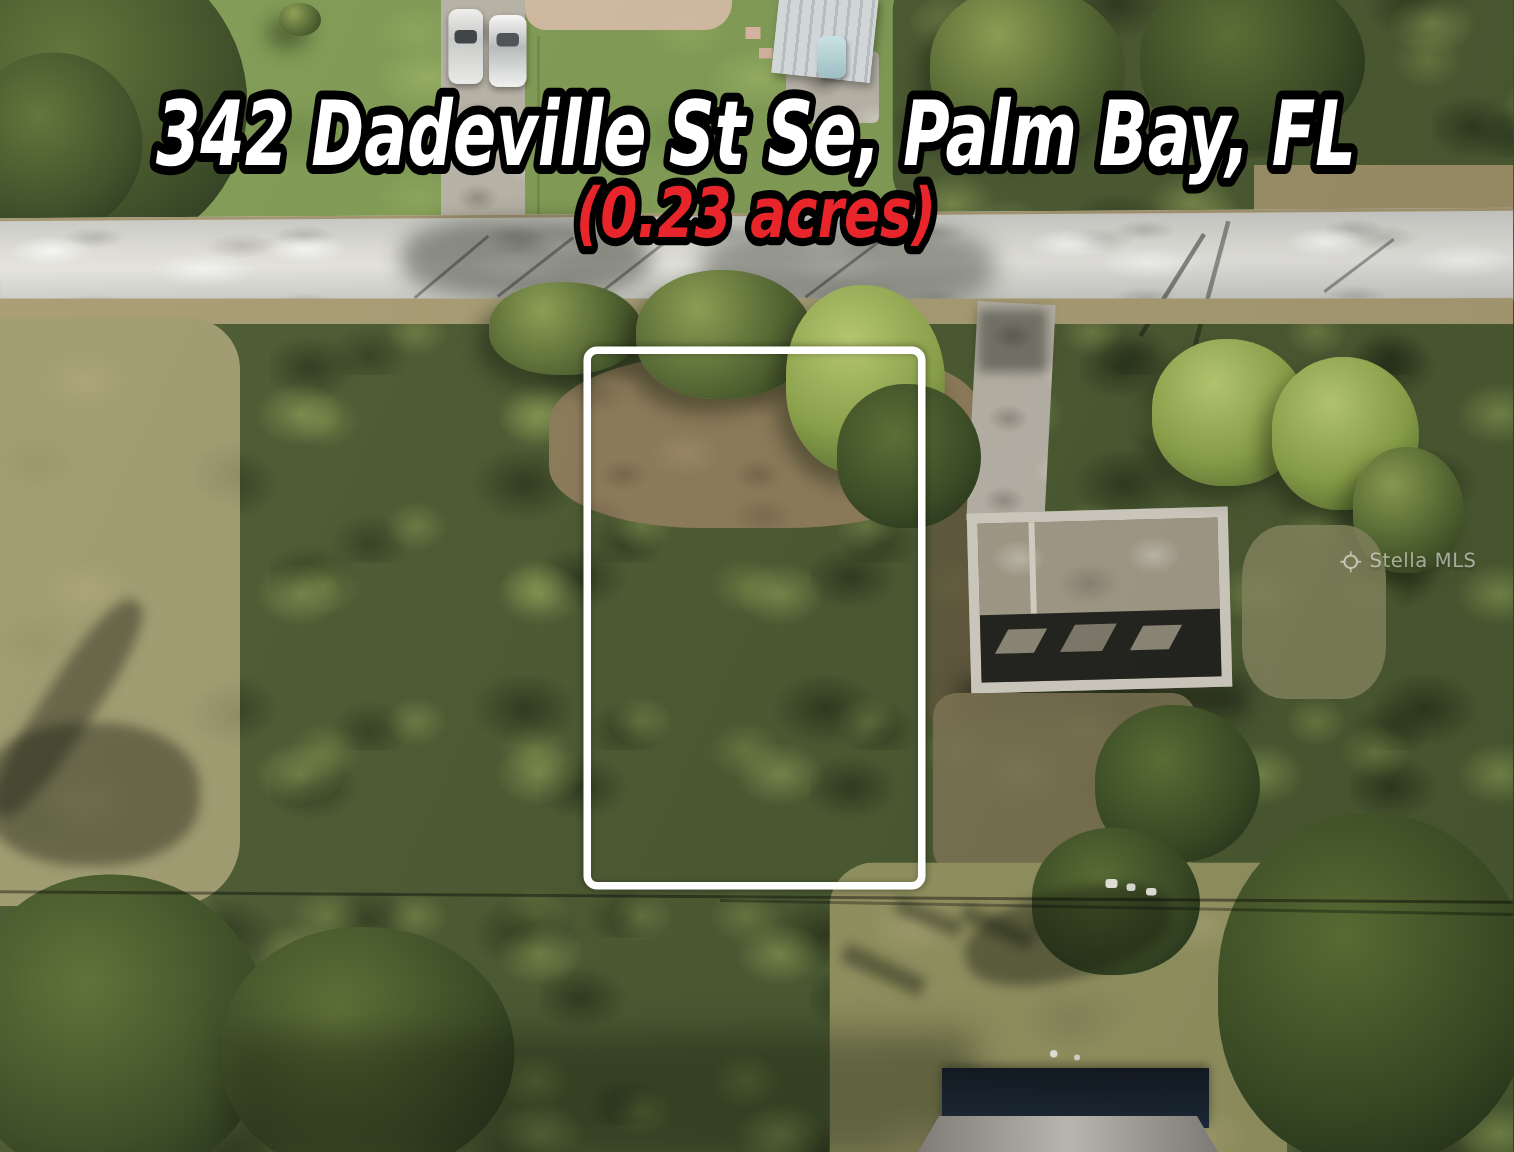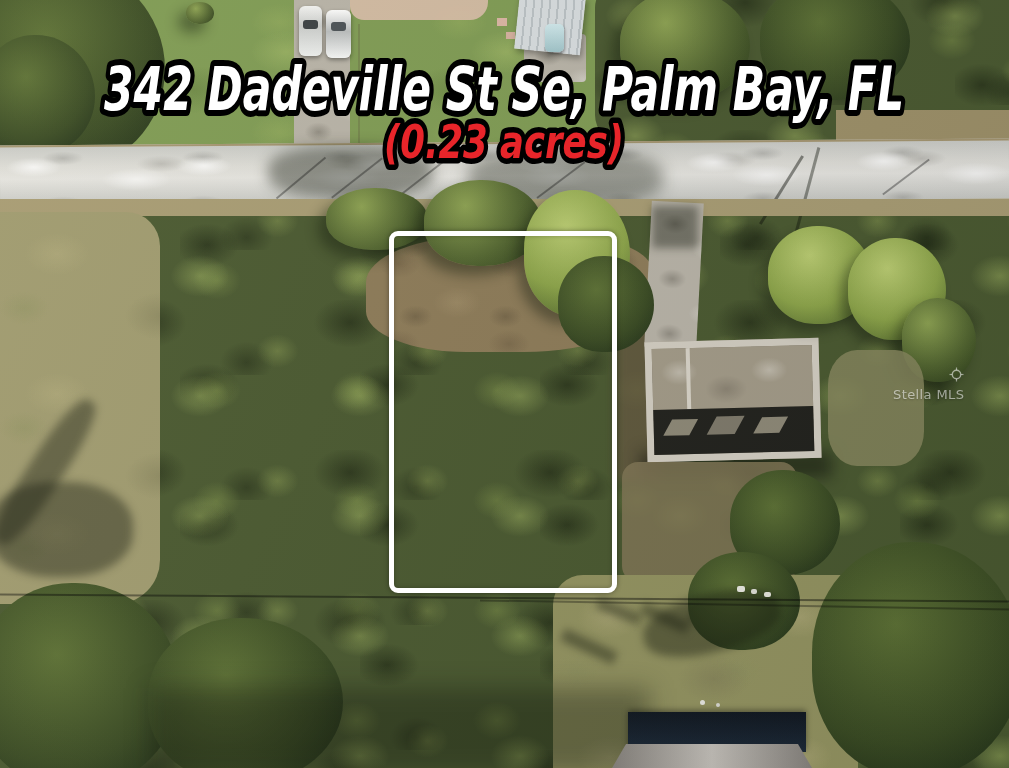--- a/index.html
+++ b/index.html
@@ -79,24 +79,23 @@
 
   
   #lot-outline{
     left:389px;top:231px;width:218px;height:352px;
     border:5px solid #ffffff;border-radius:9px;
     box-shadow:0 0 5px rgba(0,0,0,.4), inset 0 0 4px rgba(0,0,0,.25);
   }
 
   
   #watermark{
-    left:893px;top:367px;display:flex;align-items:flex-end;gap:5px;
+    left:893px;top:367px;display:flex;align-items:flex-start;gap:5px;
     color:rgba(255,255,255,.55);font-size:13px;letter-spacing:.4px;
     text-shadow:0 1px 2px rgba(0,0,0,.25);
-    flex-direction:column;
   }
 
   .vignette{inset:0;background:linear-gradient(115deg,rgba(255,250,225,.05),rgba(0,5,20,.07));pointer-events:none;}
 </style>
 </head>
 <body>
 
 <div id="scene">
 
   <div class="abs brushtex" style="left:0;top:0;width:1009px;height:768px;"></div>

